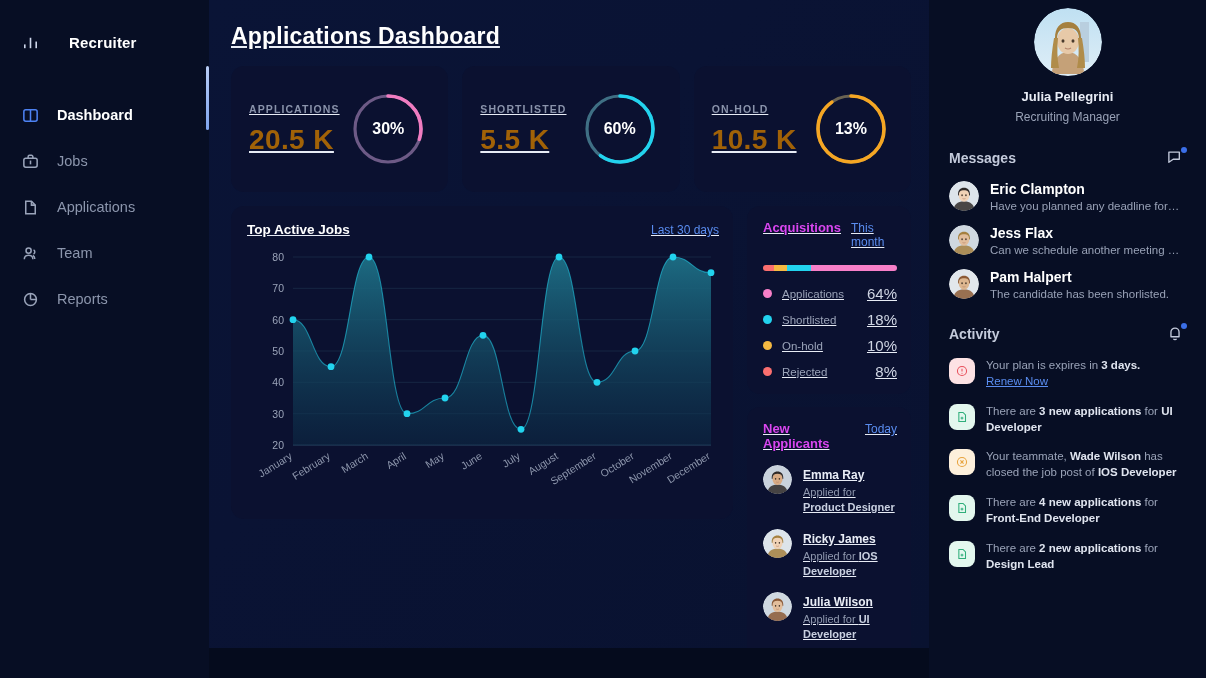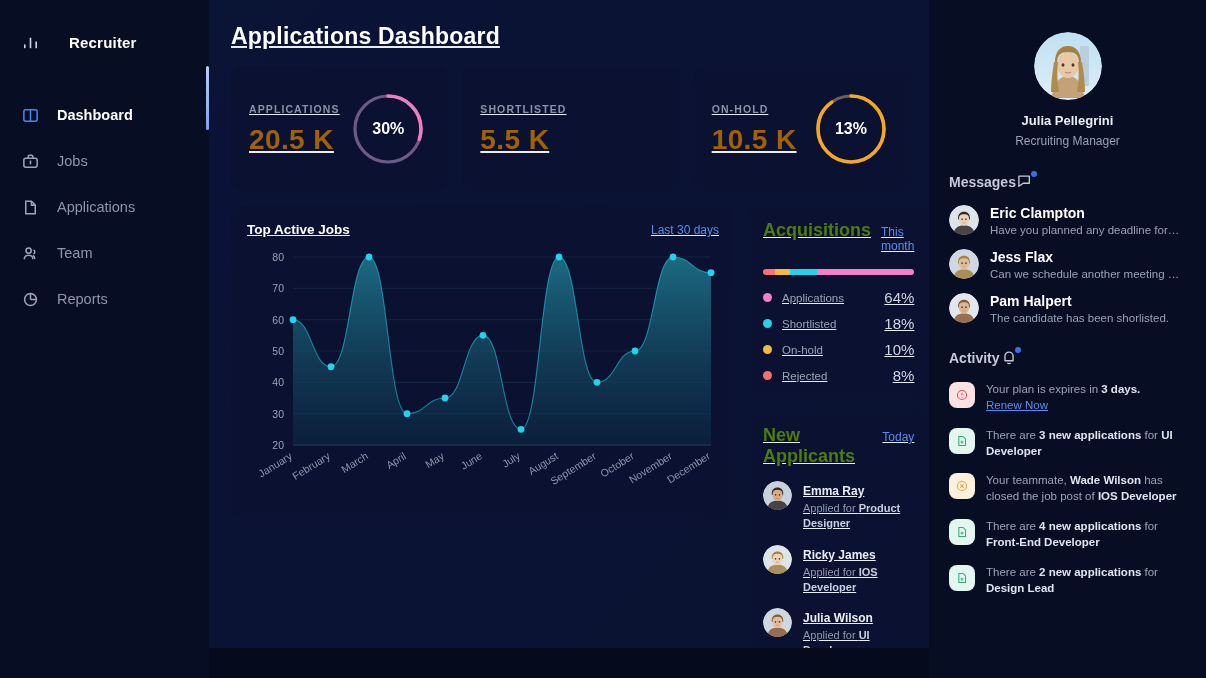--- a/index.html
+++ b/index.html
@@ -79,49 +79,49 @@
   .card-head { display: flex; align-items: baseline; justify-content: space-between; }
   .card-title { font-size: 13.5px; font-weight: bold; color: #ffffff; }
   .card-action { font-size: 12px; color: #5a8df0; cursor: pointer; }
   .chart-wrap { position: relative; margin-top: 12px; height: 250px; }
   .chart-wrap svg { display: block; }
 
   
   .side-col { flex: 1 1 auto; display: flex; flex-direction: column; gap: 13px; }
   .panel { background: #0b1130; border-radius: 13px; padding: 14px 14px 14px 16px; }
   .panel-head { display: flex; align-items: baseline; gap: 10px; }
-  .panel-title { font-size: 18px; font-weight: bold; color: #4d7c0f; }
+  .panel-title { font-size: 13px; font-weight: bold; color: #d946ef; }
   .panel-action { font-size: 12px; color: #5a8df0; cursor: pointer; }
 
   .stack-bar { display: flex; height: 6px; border-radius: 3px; overflow: hidden; margin: 16px 0 14px 0; }
   .legend-row { display: flex; align-items: center; margin-top: 9px; font-size: 11.5px; color: #9aa3b8; }
   .legend-dot { width: 9px; height: 9px; border-radius: 50%; margin-right: 10px; flex: 0 0 9px; }
   .legend-name { flex: 1 1 auto; }
   .legend-val { color: #cfd5e3; font-size: 15px; text-align: right; }
 
   .applicants { height: 268px; overflow: hidden; }
   .applicant { display: flex; gap: 11px; margin-top: 14px; align-items: flex-start; }
   .av { width: 29px; height: 29px; border-radius: 50%; flex: 0 0 29px; overflow: hidden; position: relative; }
   .applicant-name { font-size: 12px; font-weight: bold; color: #e9edf6; }
   .applicant-sub { font-size: 11px; color: #8f98ae; line-height: 1.35; margin-top: 2px; max-width: 118px; }
   .applicant-sub b { color: #c9d0e0; font-weight: bold; }
 
   
   .rail {
     width: 277px; flex: 0 0 277px; height: 678px;
     background: #070e24;
-    padding: 32px 20px 0 20px;
+    padding: 8px 20px 0 20px;
     overflow: hidden;
   }
   .profile { display: flex; flex-direction: column; align-items: center; }
   .profile-av { width: 68px; height: 68px; border-radius: 50%; overflow: hidden; position: relative; }
   .profile-name { margin-top: 13px; font-size: 13px; font-weight: bold; color: #e9edf6; }
   .profile-role { margin-top: 6px; font-size: 12px; color: #98a1b6; }
 
-  .rail-head { display: flex; align-items: center; justify-content: flex-start; margin-top: 24px; }
+  .rail-head { display: flex; align-items: center; justify-content: space-between; margin-top: 24px; }
   .rail-title { font-size: 14px; font-weight: bold; color: #c3cadb; }
   .badge-icon { position: relative; width: 20px; height: 20px; }
   .badge-dot {
     position: absolute; top: -1px; right: -1px;
     width: 6px; height: 6px; border-radius: 50%; background: #3b6fe8;
   }
 
   .msg { display: flex; gap: 11px; margin-top: 13px; align-items: flex-start; }
   .msg-av { width: 30px; height: 30px; border-radius: 50%; flex: 0 0 30px; overflow: hidden; position: relative; }
   .msg-name { font-size: 14px; font-weight: bold; color: #ffffff; }
@@ -227,20 +227,27 @@
             <circle id="ring0" cx="38" cy="38" r="33" fill="none" stroke="#f07cc0" stroke-width="3.6" stroke-linecap="round" stroke-dasharray="207.34511513692635" stroke-dashoffset="145.14158059584844"></circle>
           </svg>
           <div class="ring-text">30%</div>
         </div>
       </div>
 
       <div class="kpi-card">
         <div>
           <div class="kpi-label">SHORTLISTED</div>
           <div class="kpi-value">5.5 K</div>
+        </div>
+        <div class="ring">
+          <svg width="76" height="76" viewBox="0 0 76 76">
+            <circle cx="38" cy="38" r="33" fill="none" stroke="#3f6f84" stroke-width="3.2"></circle>
+            <circle id="ring1" cx="38" cy="38" r="33" fill="none" stroke="#22d3ee" stroke-width="3.6" stroke-linecap="round" stroke-dasharray="207.34511513692635" stroke-dashoffset="82.93804605477055"></circle>
+          </svg>
+          <div class="ring-text">60%</div>
         </div>
       </div>
 
       <div class="kpi-card">
         <div>
           <div class="kpi-label">ON-HOLD</div>
           <div class="kpi-value">10.5 K</div>
         </div>
         <div class="ring">
           <svg width="76" height="76" viewBox="0 0 76 76">

